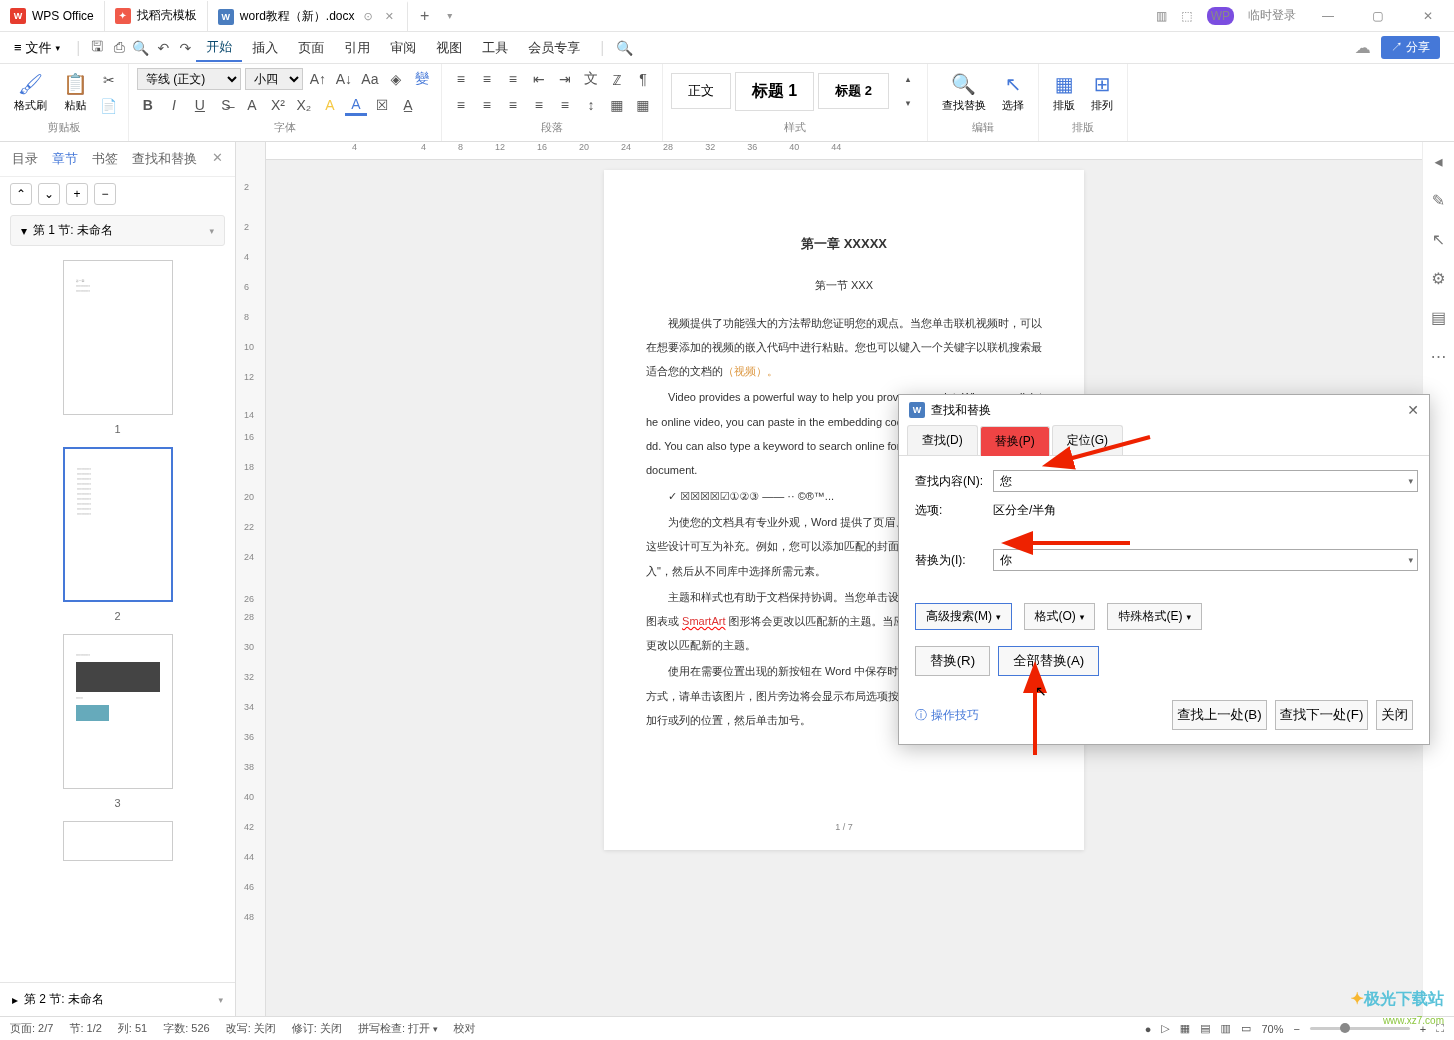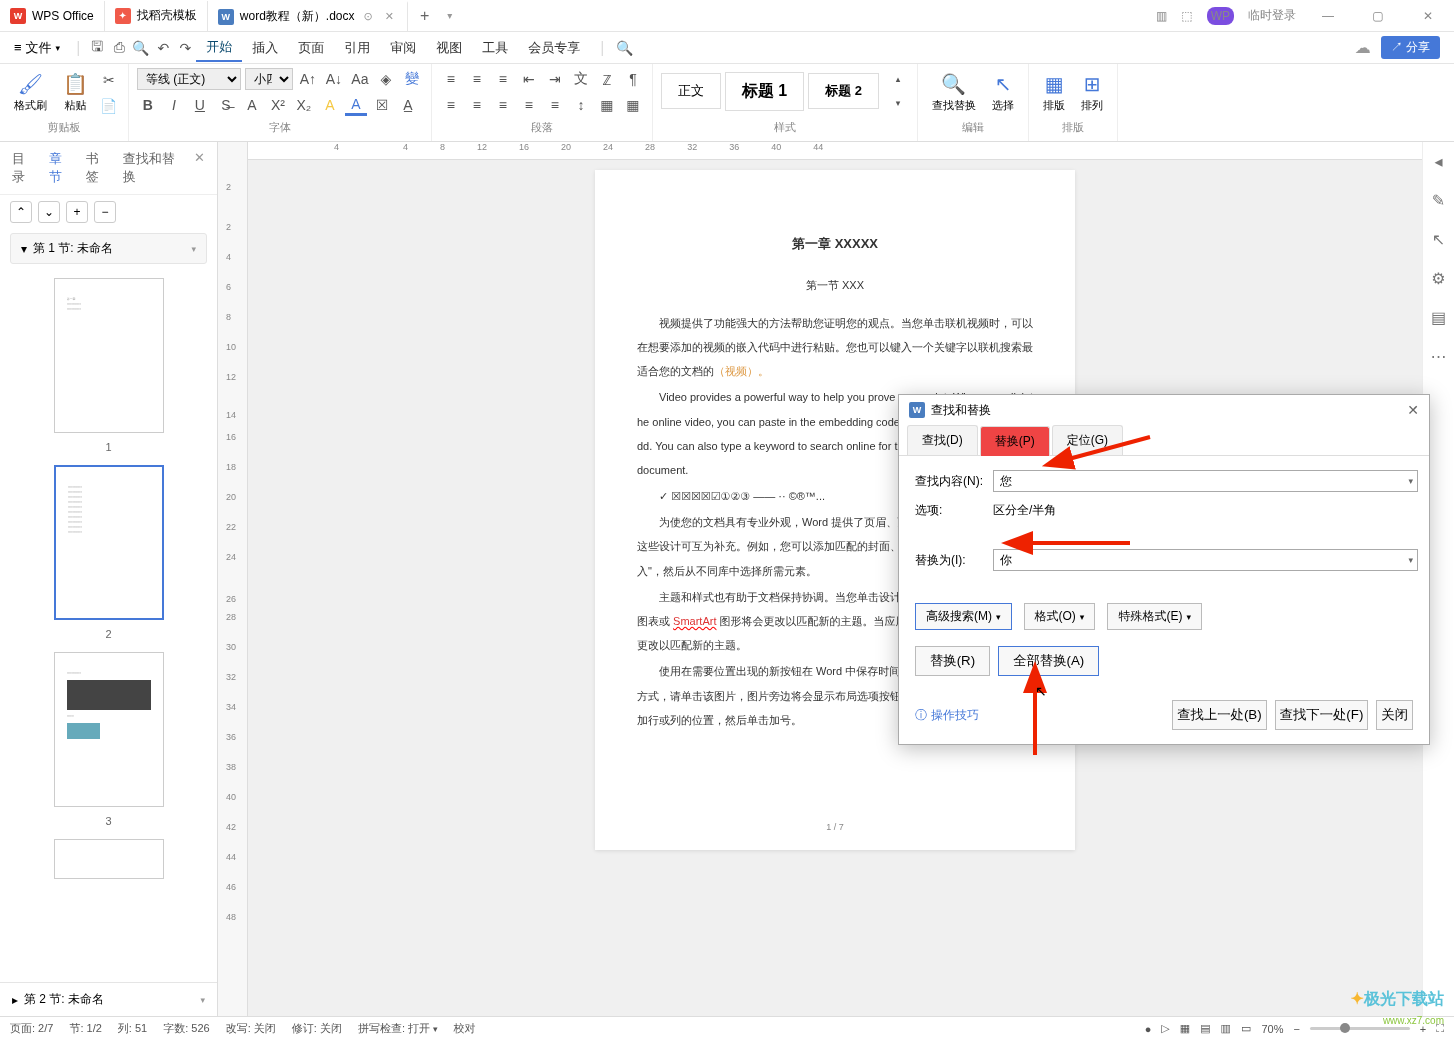--- a/index.html
+++ b/index.html
@@ -34,21 +34,21 @@
 .ribbon-row { display: flex; align-items: center; gap: 4px; }
 .ribbon-big-btn { display: flex; flex-direction: column; align-items: center; gap: 2px; padding: 4px 6px; cursor: pointer; }
 .ribbon-big-btn .icon { font-size: 20px; color: #4578d8; }
 .ribbon-big-btn .lbl { font-size: 11px; }
 .ribbon-small-btn { width: 22px; height: 22px; display: flex; align-items: center; justify-content: center; cursor: pointer; font-size: 14px; color: #555; }
 .font-select { border: 1px solid #ccc; font-size: 12px; padding: 2px 4px; }
 .style-box { border: 1px solid #ddd; padding: 8px 16px; font-size: 13px; text-align: center; cursor: pointer; }
 
 
 .main-area { display: flex; height: calc(1040px - 32px - 32px - 78px - 24px); }
-.nav-panel { width: 218px; border-right: 1px solid #ddd; display: flex; flex-direction: column; background: #fff; }
+.nav-panel { width: 236px; border-right: 1px solid #ddd; display: flex; flex-direction: column; background: #fff; }
 .nav-tabs { display: flex; gap: 14px; padding: 8px 12px; font-size: 13px; border-bottom: 1px solid #eee; }
 .nav-tab { color: #666; cursor: pointer; }
 .nav-tab.active { color: #4578d8; font-weight: 500; }
 .nav-tab-close { margin-left: auto; color: #999; }
 .nav-ctrl { display: flex; gap: 6px; padding: 6px 10px; }
 .nav-ctrl-btn { width: 22px; height: 22px; border: 1px solid #ccc; border-radius: 3px; display: flex; align-items: center; justify-content: center; font-size: 12px; cursor: pointer; }
 .section-header { background: #f7f7f7; border: 1px solid #e5e5e5; border-radius: 3px; margin: 4px 10px; padding: 6px 10px; font-size: 12px; display: flex; align-items: center; gap: 6px; cursor: pointer; }
 .thumbs { flex: 1; overflow: auto; padding: 10px; }
 .thumb { width: 110px; height: 155px; border: 1px solid #ccc; margin: 0 auto 8px; background: #fff; position: relative; }
 .thumb.selected { border: 2px solid #4578d8; }
@@ -186,21 +186,21 @@
         <span class="ribbon-small-btn">✂</span>
         <span class="ribbon-small-btn">📄</span>
       </div>
     </div>
     <div class="ribbon-group-label">剪贴板</div>
   </div>
   <div class="ribbon-group">
     <div>
       <div class="ribbon-row">
         <select class="font-select" style="width:104px"><option>等线 (正文)</option></select>
-        <select class="font-select" style="width:48px"><option>小四</option></select>
+        <select class="font-select" style="width:58px"><option>小四</option></select>
         <span class="ribbon-small-btn">A↑</span>
         <span class="ribbon-small-btn">A↓</span>
         <span class="ribbon-small-btn">Aa</span>
         <span class="ribbon-small-btn">◈</span>
         <span class="ribbon-small-btn" style="color:#4578d8">變</span>
       </div>
       <div class="ribbon-row" style="margin-top:4px">
         <span class="ribbon-small-btn">
             <b>B</b>
           </span>

